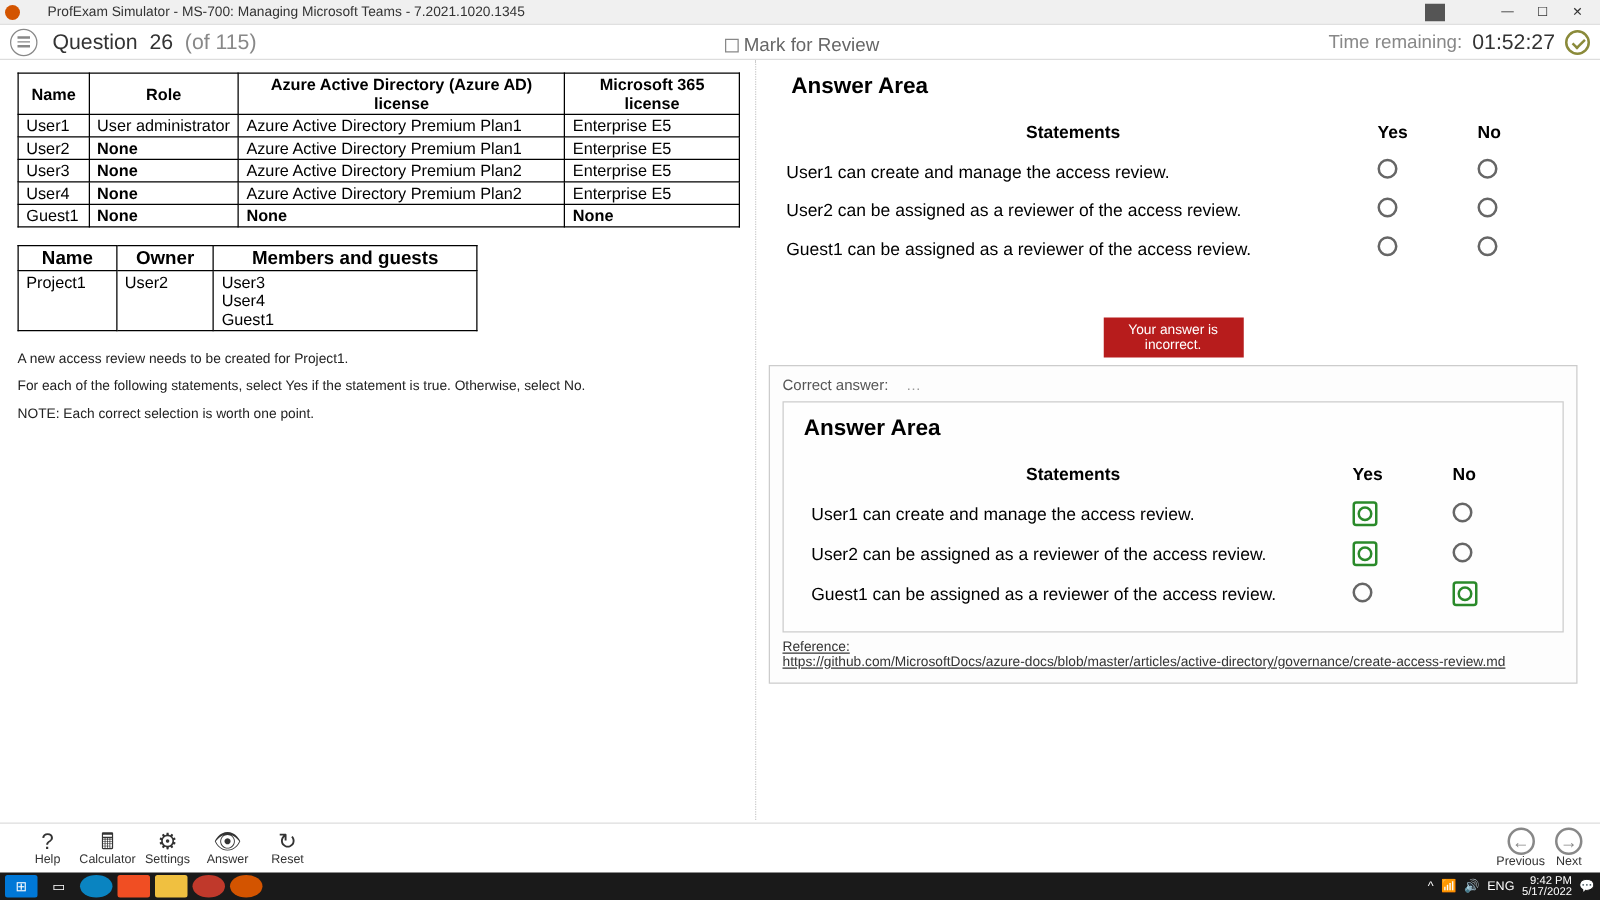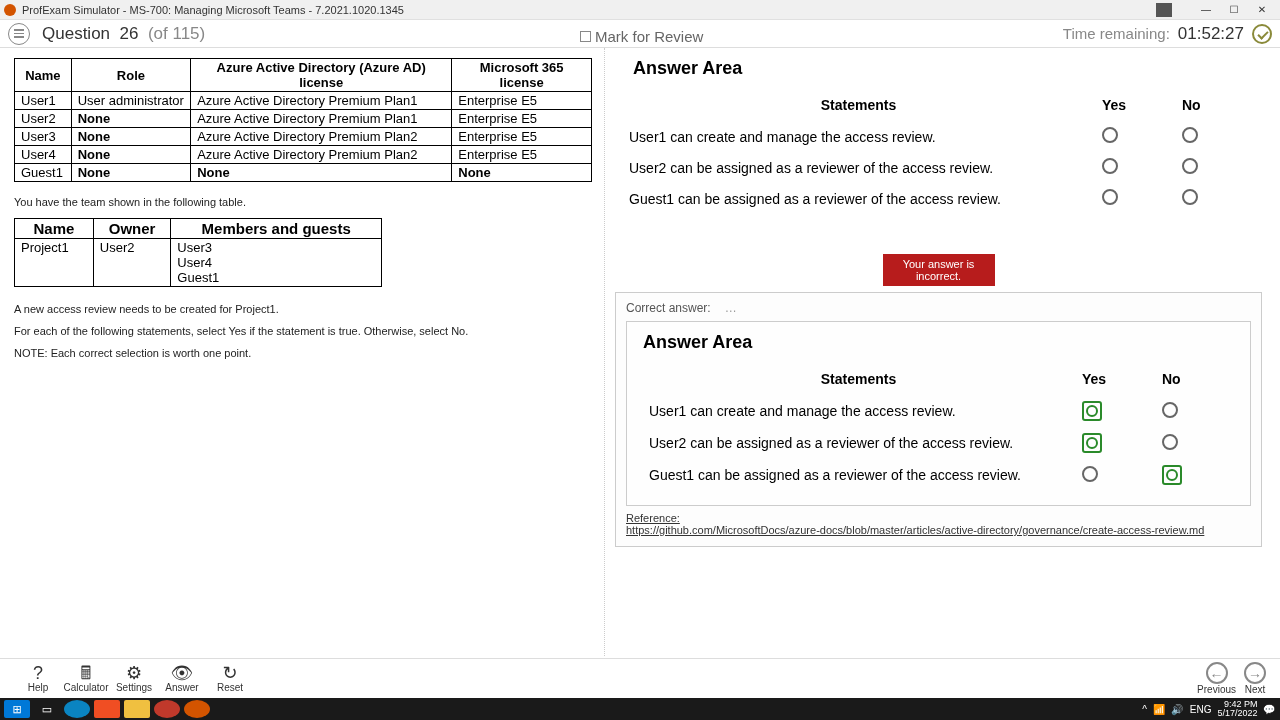--- a/index.html
+++ b/index.html
@@ -1,19 +1,19 @@
 <!DOCTYPE html>
 <html><head>
 <meta charset="utf-8">
 <style>
 * { margin: 0; padding: 0; box-sizing: border-box; }
 body { font-family: "Segoe UI", Arial, sans-serif; font-size: 12px; background: #fff; width: 1280px; height: 720px; overflow: hidden; position: relative; }
 
 
-.titlebar { height: 20px; background: #f0f0f0; display: flex; align-items: center; padding: 0 4px; border-bottom: 1px solid #e0e0e0; }
+.titlebar { height: 20px; background: #f0f0f0; display: flex; align-items: center; padding: 0 4px; border-bottom: 1px solid #e0e0e0; gap: 16px; }
 .titlebar .app-icon { width: 12px; height: 12px; border-radius: 50%; background: #d35400; margin-right: 6px; }
 .titlebar .title-text { font-size: 11px; color: #333; flex: 1; }
 .titlebar .win-controls { display: flex; gap: 0; }
 .titlebar .win-btn { width: 28px; height: 18px; display: flex; align-items: center; justify-content: center; font-size: 10px; color: #333; }
 .titlebar .notif { width: 16px; height: 14px; background: #555; margin-right: 20px; }
 
 
 .toptool { height: 28px; display: flex; align-items: center; padding: 0 8px; border-bottom: 1px solid #ddd; }
 .menu-burger { width: 22px; height: 22px; border: 1.5px solid #888; border-radius: 50%; display:flex; flex-direction:column; justify-content:center; align-items:center; gap:2px; margin-right: 12px; }
 .menu-burger span { width:10px; height:1.5px; background:#888; }
@@ -146,21 +146,20 @@
           </tr>
       <tr>
             <td>Guest1</td>
             <td style="font-weight:bold">None</td>
             <td style="font-weight:bold">None</td>
             <td style="font-weight:bold">None</td>
           </tr>
     </tbody>
       </table>
 
-    <div class="qtext">You have the team shown in the following table.</div>
 
     <table class="data table2">
       <tbody>
           <tr>
         <th>Name</th>
         <th>Owner</th>
         <th>Members and guests</th>
       </tr>
       <tr>
         <td style="vertical-align:top">Project1</td>

